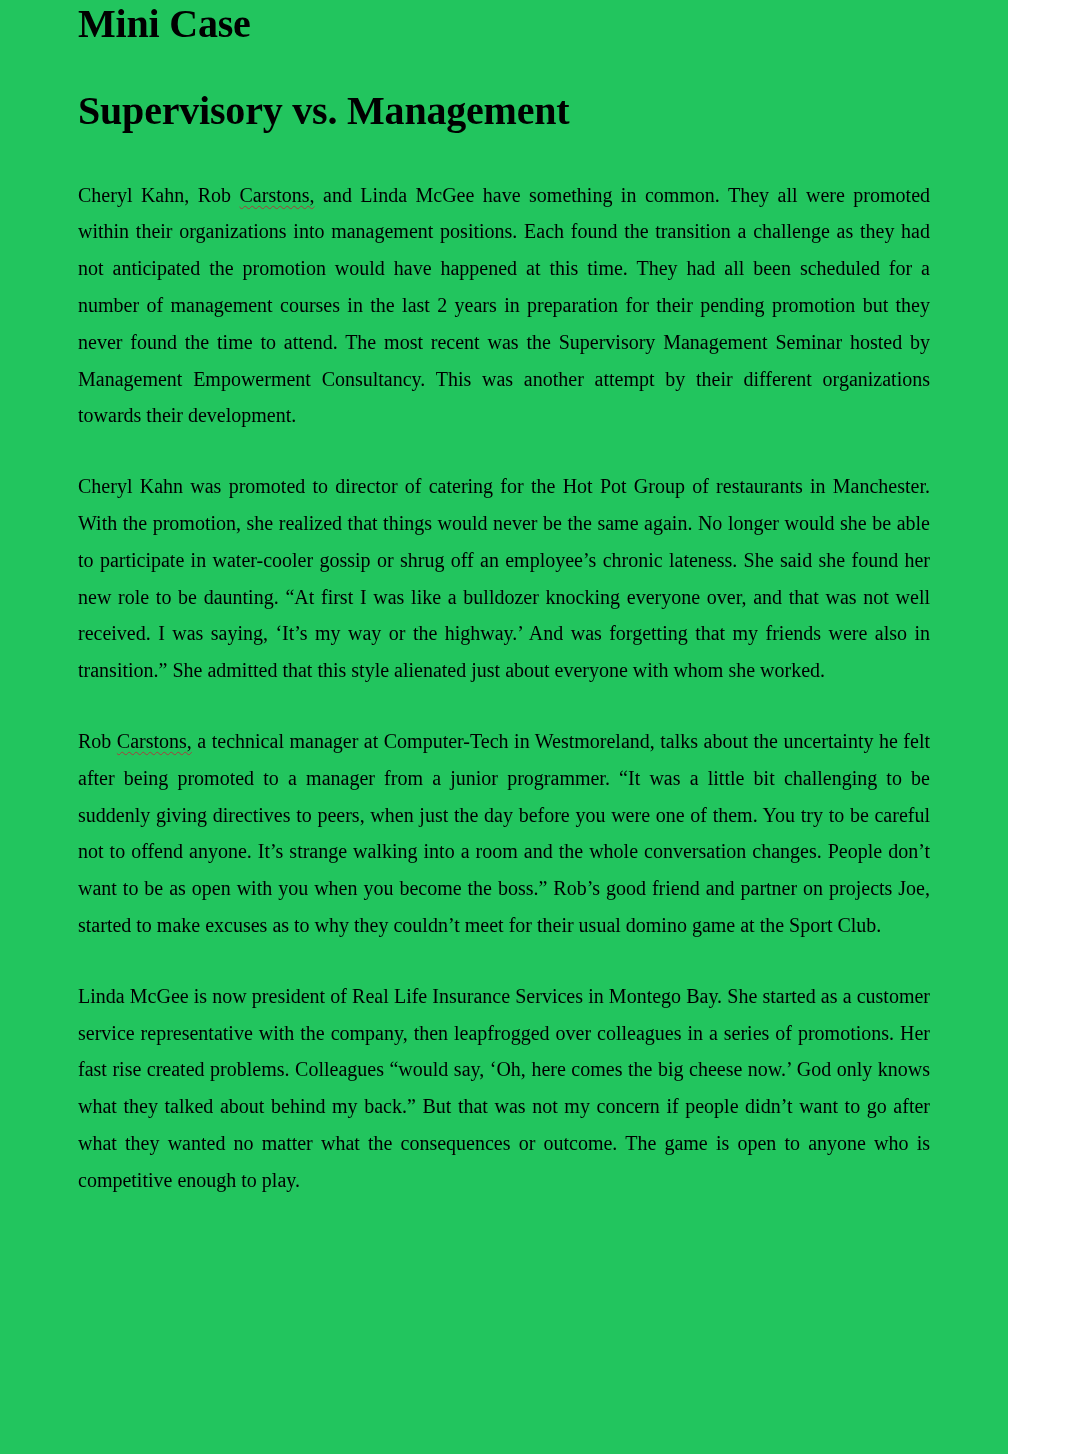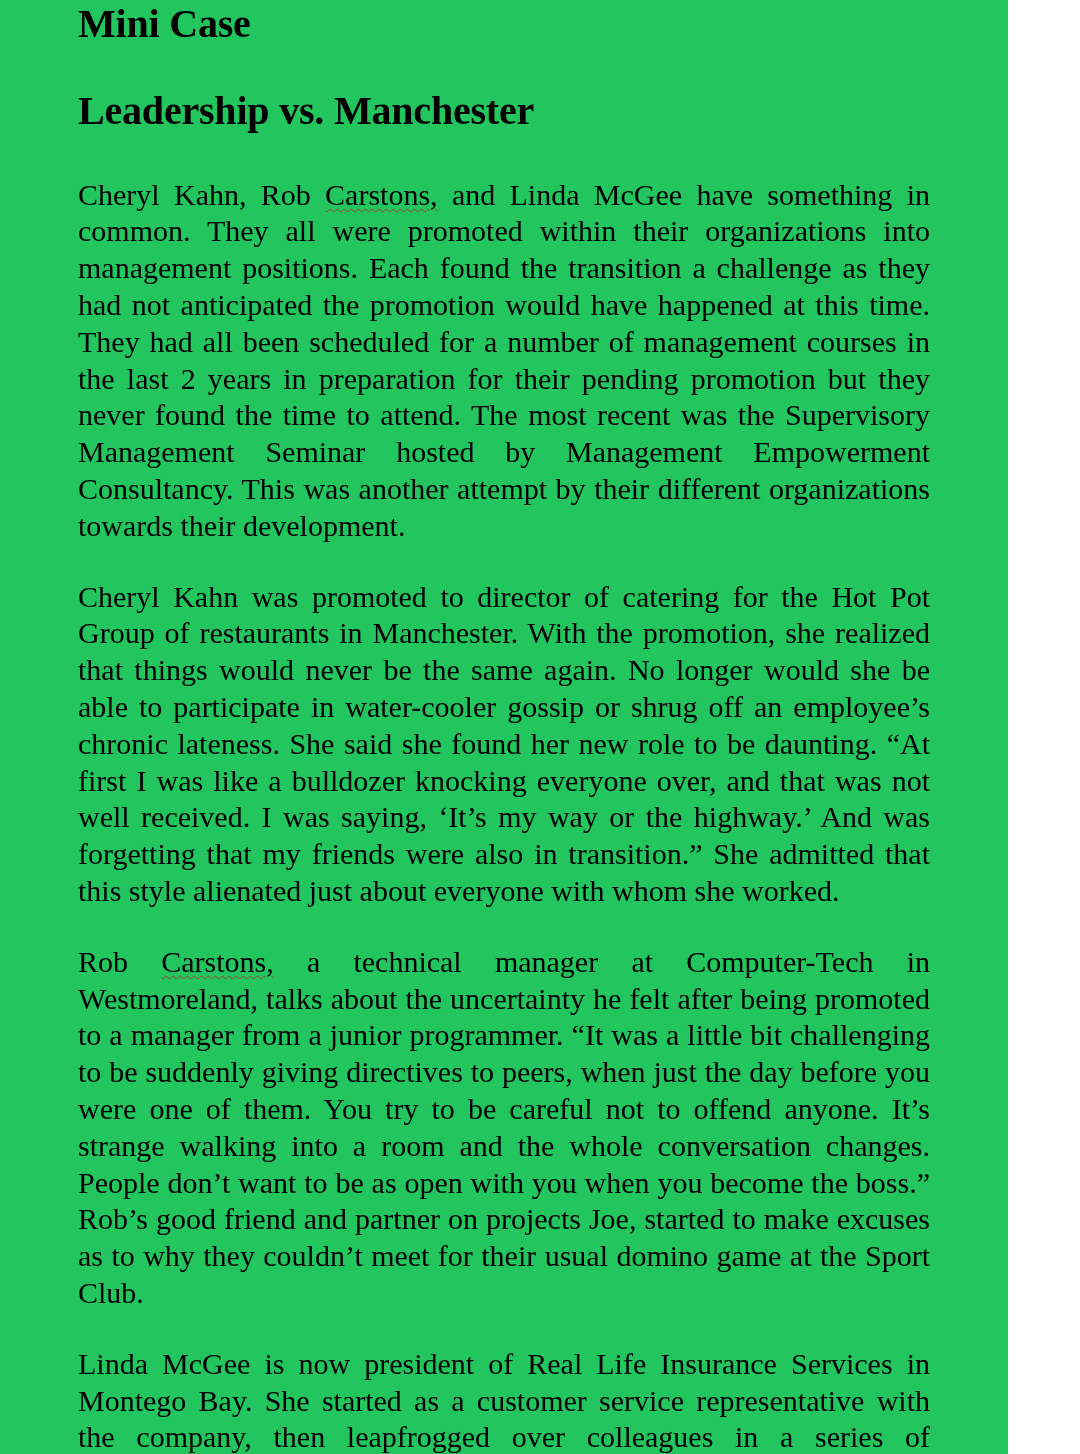--- a/index.html
+++ b/index.html
@@ -38,21 +38,21 @@
     line-height: 1.12;
     margin: 0;
     padding-top: 42px;
     letter-spacing: -0.2px;
   }
   .body-copy {
     margin: 0;
     padding: 0;
   }
   .body-copy p {
-    font-size: 30px;
+    font-size: 20px;
     line-height: 36.8px;
     text-align: justify;
     text-justify: inter-word;
     margin: 0 0 34px 0;
     hyphens: none;
     word-spacing: 0px;
   }
   .body-copy p.first-para {
     margin-top: 43px;
   }
@@ -67,21 +67,21 @@
     -webkit-text-decoration: underline wavy #a83c3c;
   }
 </style>
 </head>
 <body>
 
 <div class="page">
 
   <h1 class="doc-title">Mini Case</h1>
 
-  <h2 class="doc-subtitle">Leadership vs. Manchester</h2>
+  <h2 class="doc-subtitle">Supervisory vs. Management</h2>
 
   <div class="body-copy">
 
     <p class="first-para">
       <span>Cheryl Kahn, Rob </span><span class="spellerr">Carstons,</span><span> and Linda McGee have something in common. They all were promoted within their organizations into management positions. Each found the transition a challenge as they had not anticipated the promotion would have happened at this time. They had all been scheduled for a number of management courses in the last 2 years in preparation for their pending promotion but they never found the time to attend. The most recent was the Supervisory Management Seminar hosted by Management Empowerment Consultancy.  This was another attempt by their different organizations towards their development.</span>
     </p>
 
     <p>
       <span>Cheryl Kahn was promoted to director of catering for the Hot Pot Group of restaurants in Manchester. With the promotion, she realized that things would never be the same again. No longer would she be able to participate in water-cooler gossip or shrug off an employee’s chronic lateness. She said she found her new role to be daunting. “At first I was like a bulldozer knocking everyone over, and that was not well received. I was saying, ‘It’s my way or the highway.’ And was forgetting that my friends were also in transition.” She admitted that this style alienated just about everyone with whom she worked.</span>
     </p>

